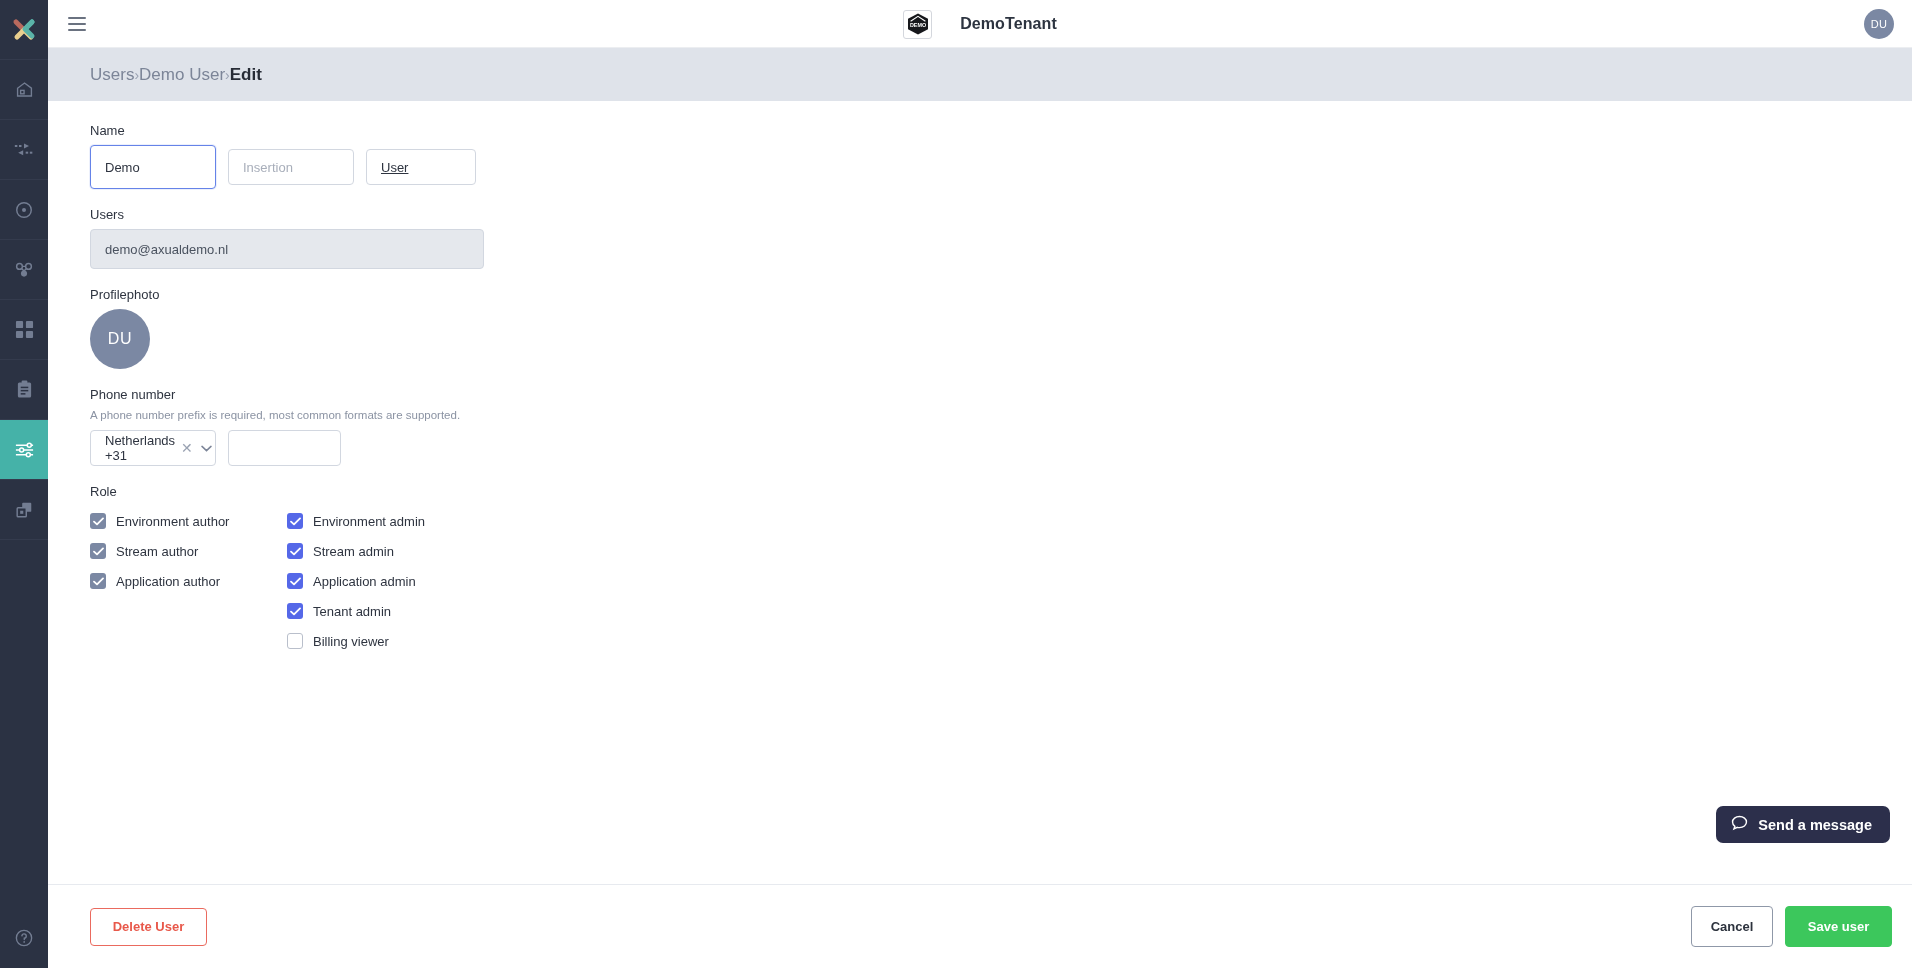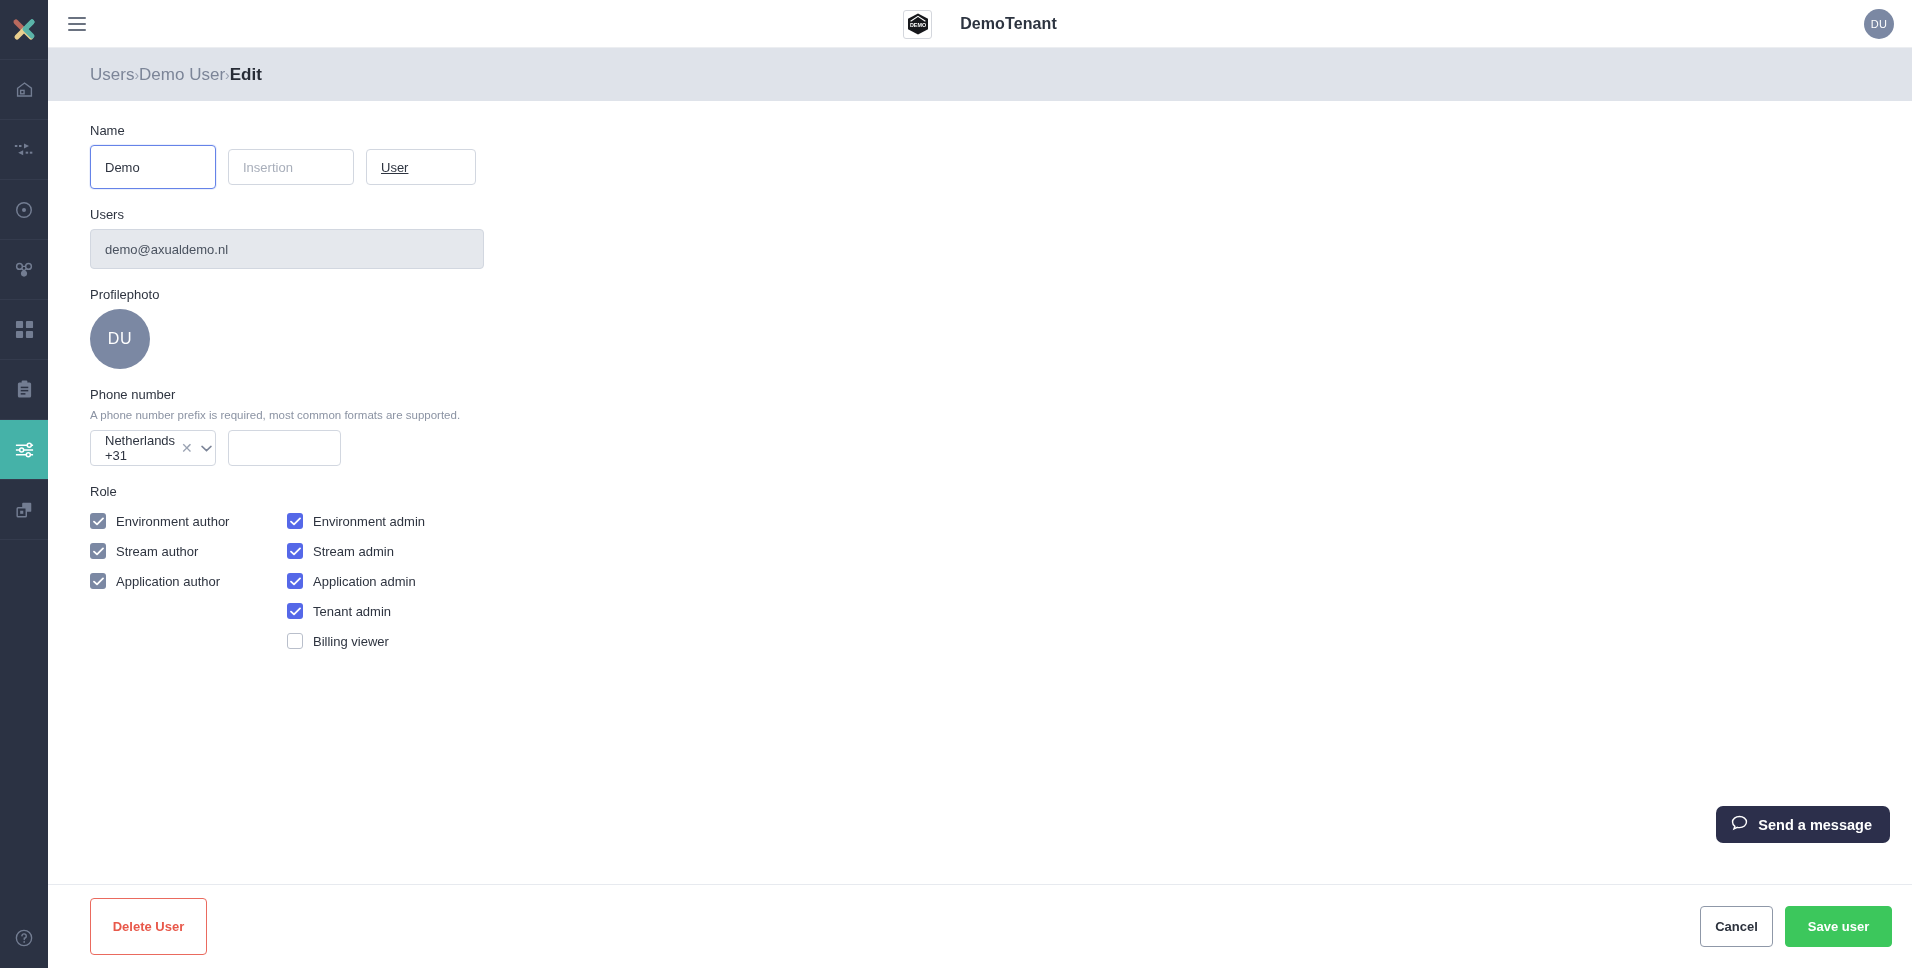--- a/index.html
+++ b/index.html
@@ -147,26 +147,26 @@
   #footer {
     position: absolute; left: 48px; right: 0; bottom: 0; height: 84px;
     background: #ffffff; border-top: 1px solid #e7eaef;
     display: flex; align-items: center; z-index: 25;
   }
   .btn {
     font-family: inherit; font-size: 13px; border-radius: 4px; cursor: pointer;
     display: flex; align-items: center; justify-content: center;
   }
   #btn-delete {
-    margin-left: 42px; width: 117px; height: 57px;
+    margin-left: 42px; width: 117px; height: 38px;
     background: #fff; border: 1px solid #ea6a5e; color: #e8584a; font-weight: bold;
   }
   .footer-right { margin-left: auto; margin-right: 20px; display: flex; gap: 12px; align-items: center; }
   #btn-cancel {
-    width: 73px; height: 41px; background: #fff; border: 1px solid #8f98a8; color: #2c323d;
+    width: 82px; height: 41px; background: #fff; border: 1px solid #8f98a8; color: #2c323d;
     font-weight: bold;
   }
   #btn-save {
     width: 107px; height: 41px; background: #3cc75c; border: 1px solid #3cc75c; color: #fff;
     font-weight: bold;
   }
 
   
   #chat {
     position: absolute; right: 22px; bottom: 125px;

